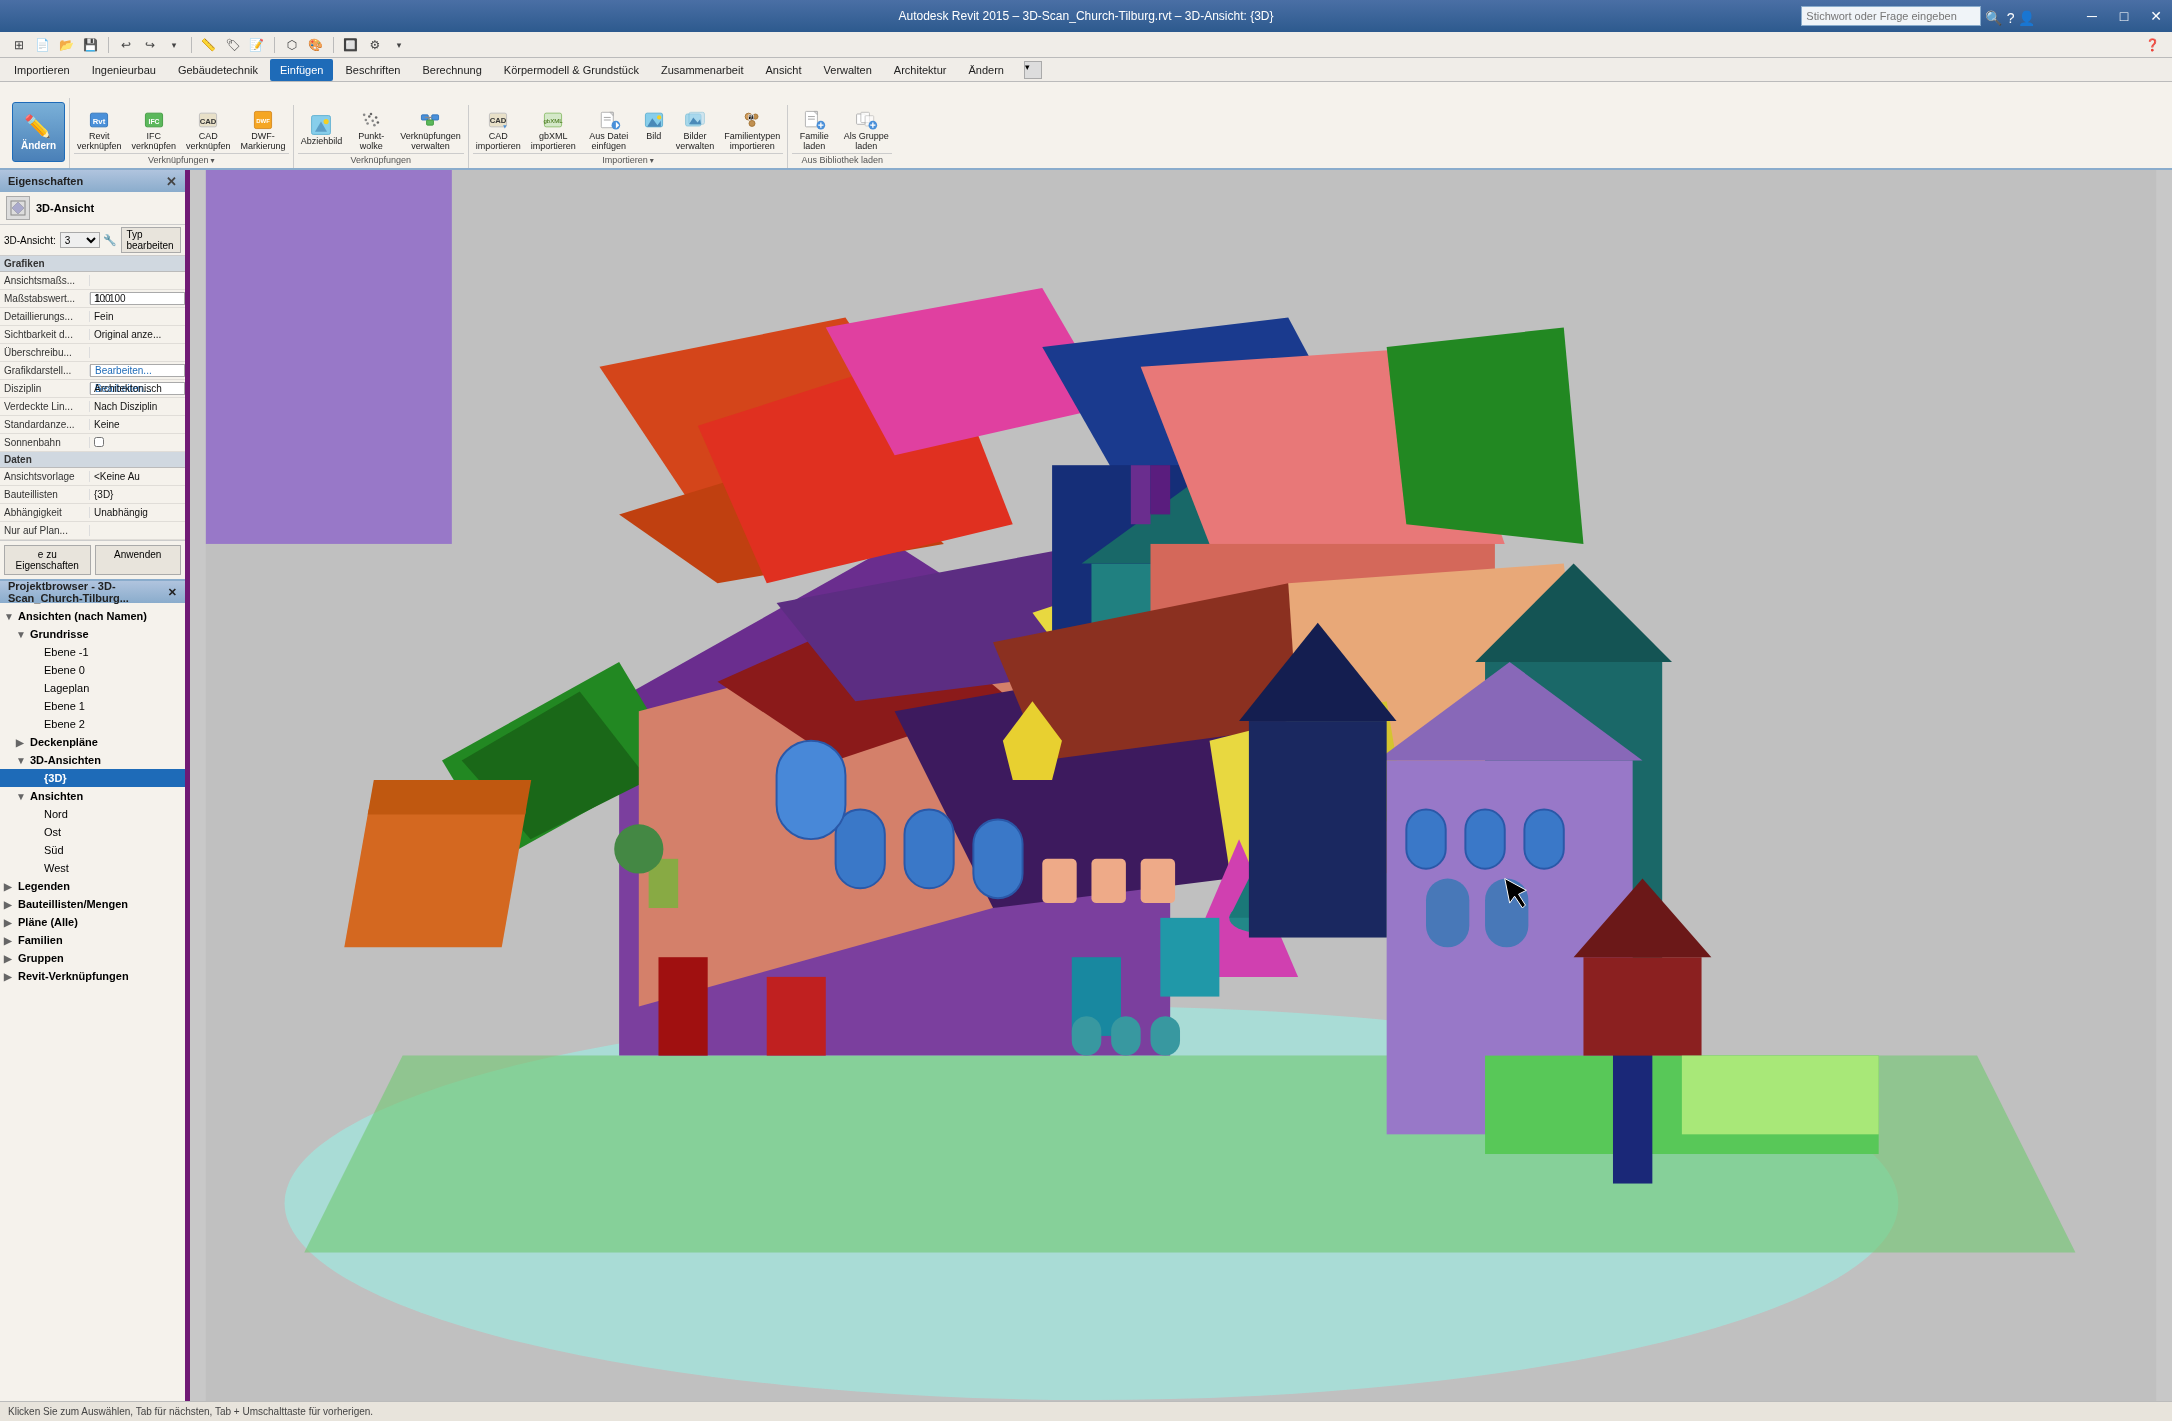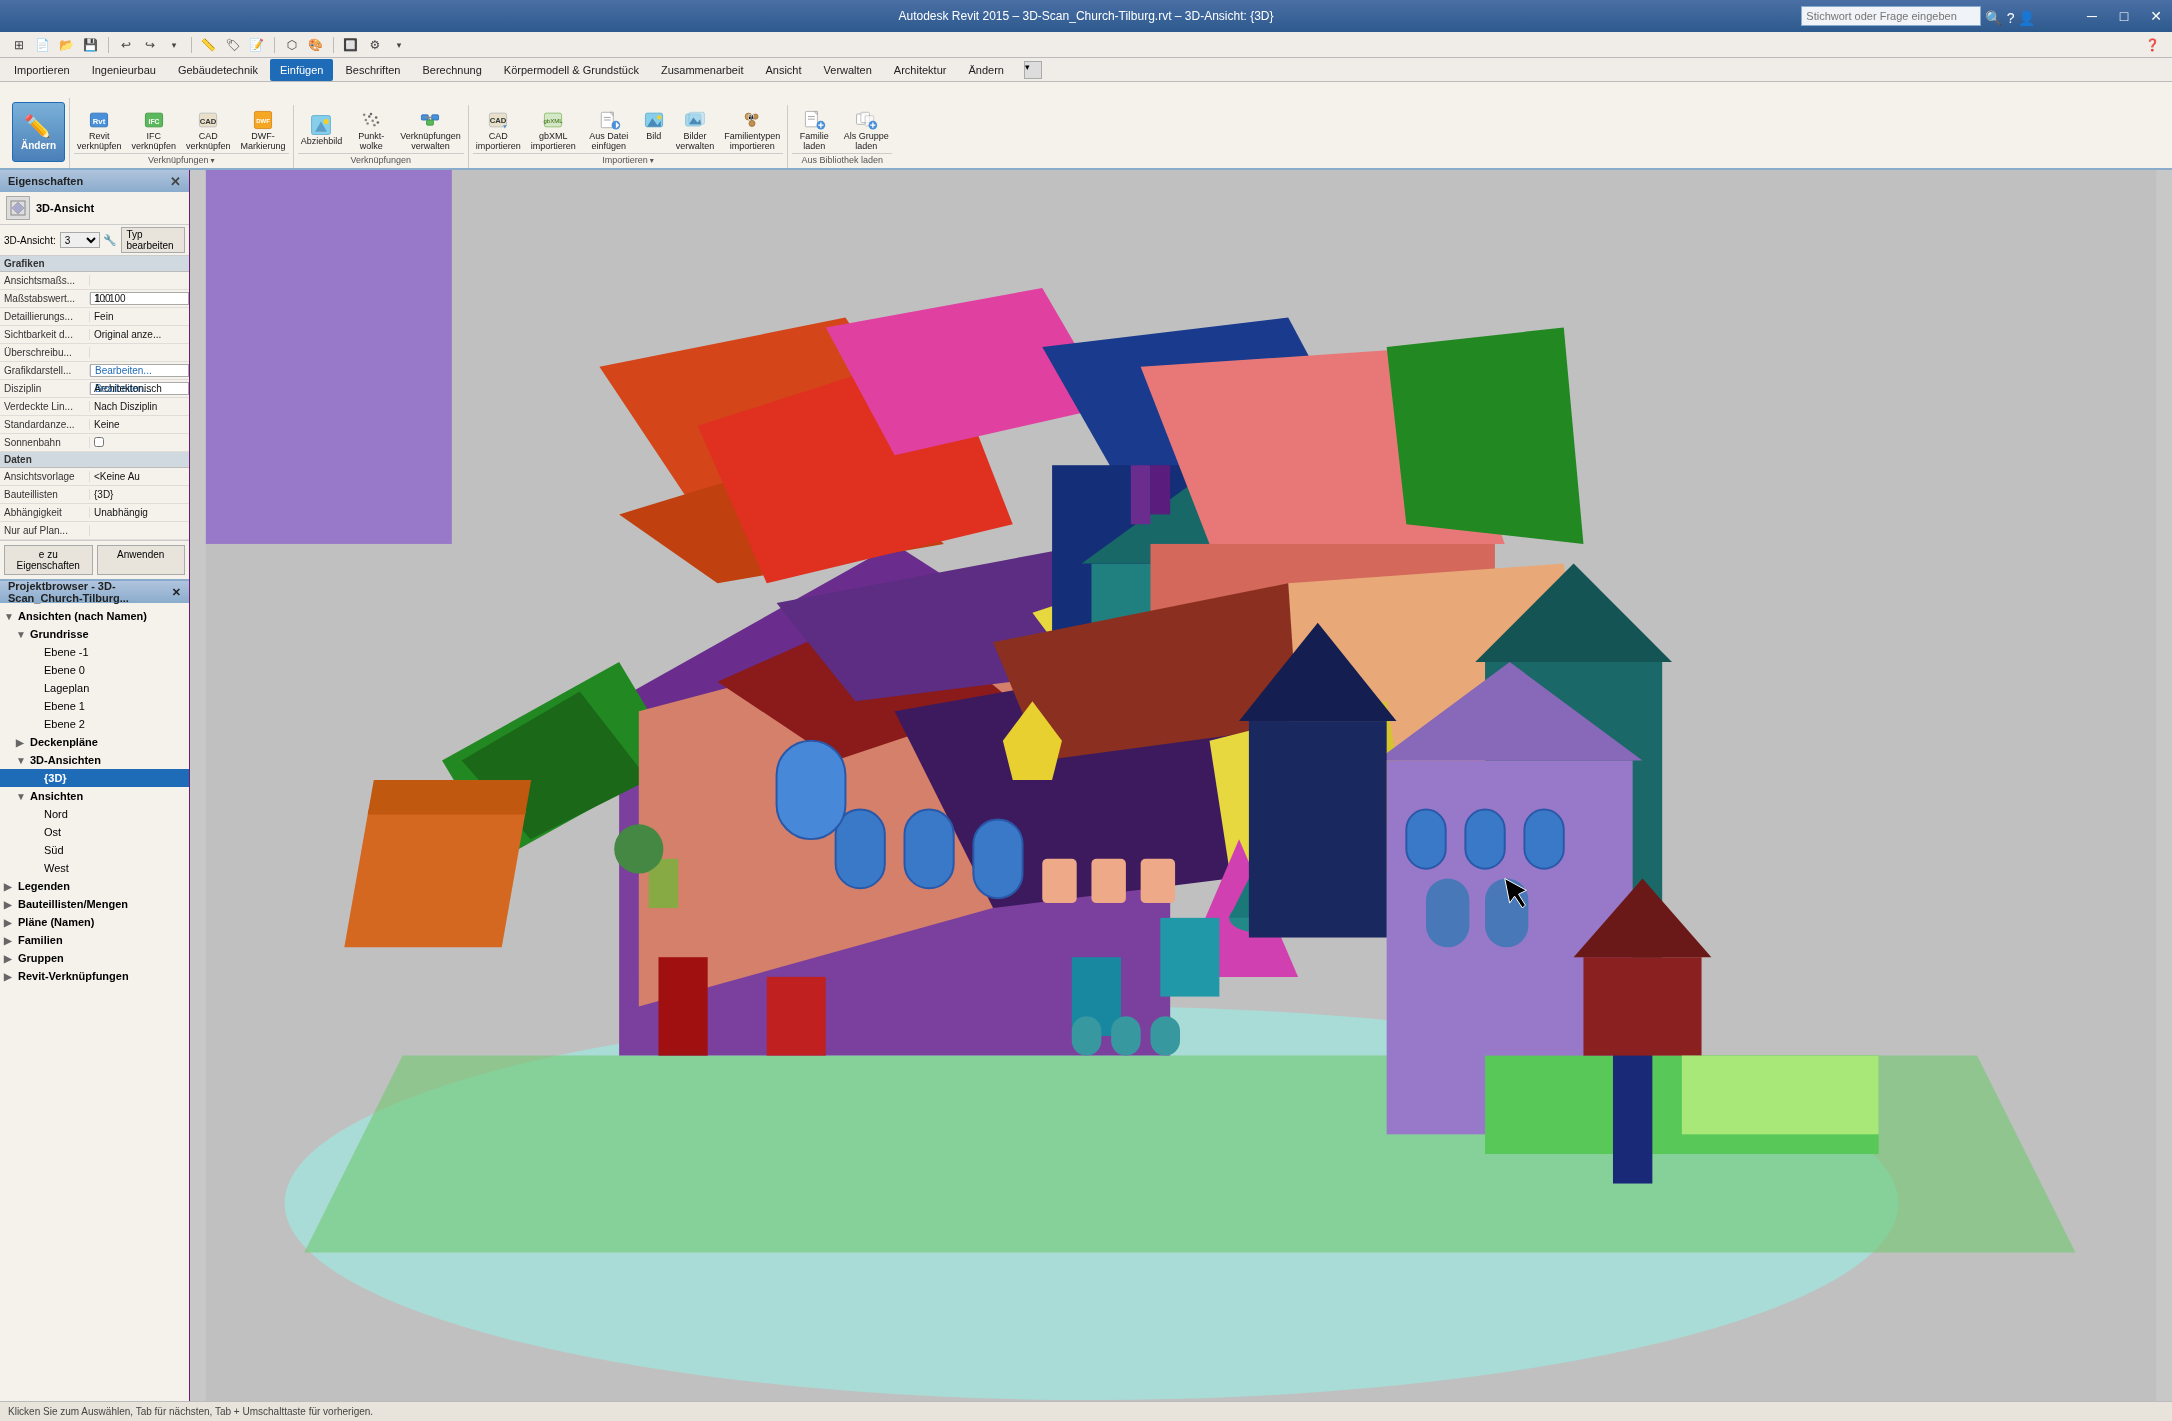--- a/index.html
+++ b/index.html
@@ -130,21 +130,21 @@
       height: calc(1421px - 32px - 26px - 24px - 88px);
       
     }
 
     
     #left-panel {
       width: 190px;
       display: flex;
       flex-direction: column;
       background: #f5f2ec;
-      border-right: 1px solid #701a75;
+      border-right: 5px solid #701a75;
     }
 
     
     #properties-panel {
       flex: 0 0 auto;
       border-bottom: 2px solid #8aaccc;
       background: #f5f2ec;
     }
     #properties-header {
       background: linear-gradient(to bottom, #b0c4de, #8aaccc);
@@ -818,21 +818,21 @@
         <div class="tree-item bold">
           <span class="tree-expand">▶</span>
           <span>Legenden</span>
         </div>
         <div class="tree-item bold">
           <span class="tree-expand">▶</span>
           <span>Bauteillisten/Mengen</span>
         </div>
         <div class="tree-item bold">
           <span class="tree-expand">▶</span>
-          <span>Pläne (Namen)</span>
+          <span>Pläne (Alle)</span>
         </div>
         <div class="tree-item bold">
           <span class="tree-expand">▶</span>
           <span>Familien</span>
         </div>
         <div class="tree-item bold">
           <span class="tree-expand">▶</span>
           <span>Gruppen</span>
         </div>
         <div class="tree-item bold">

